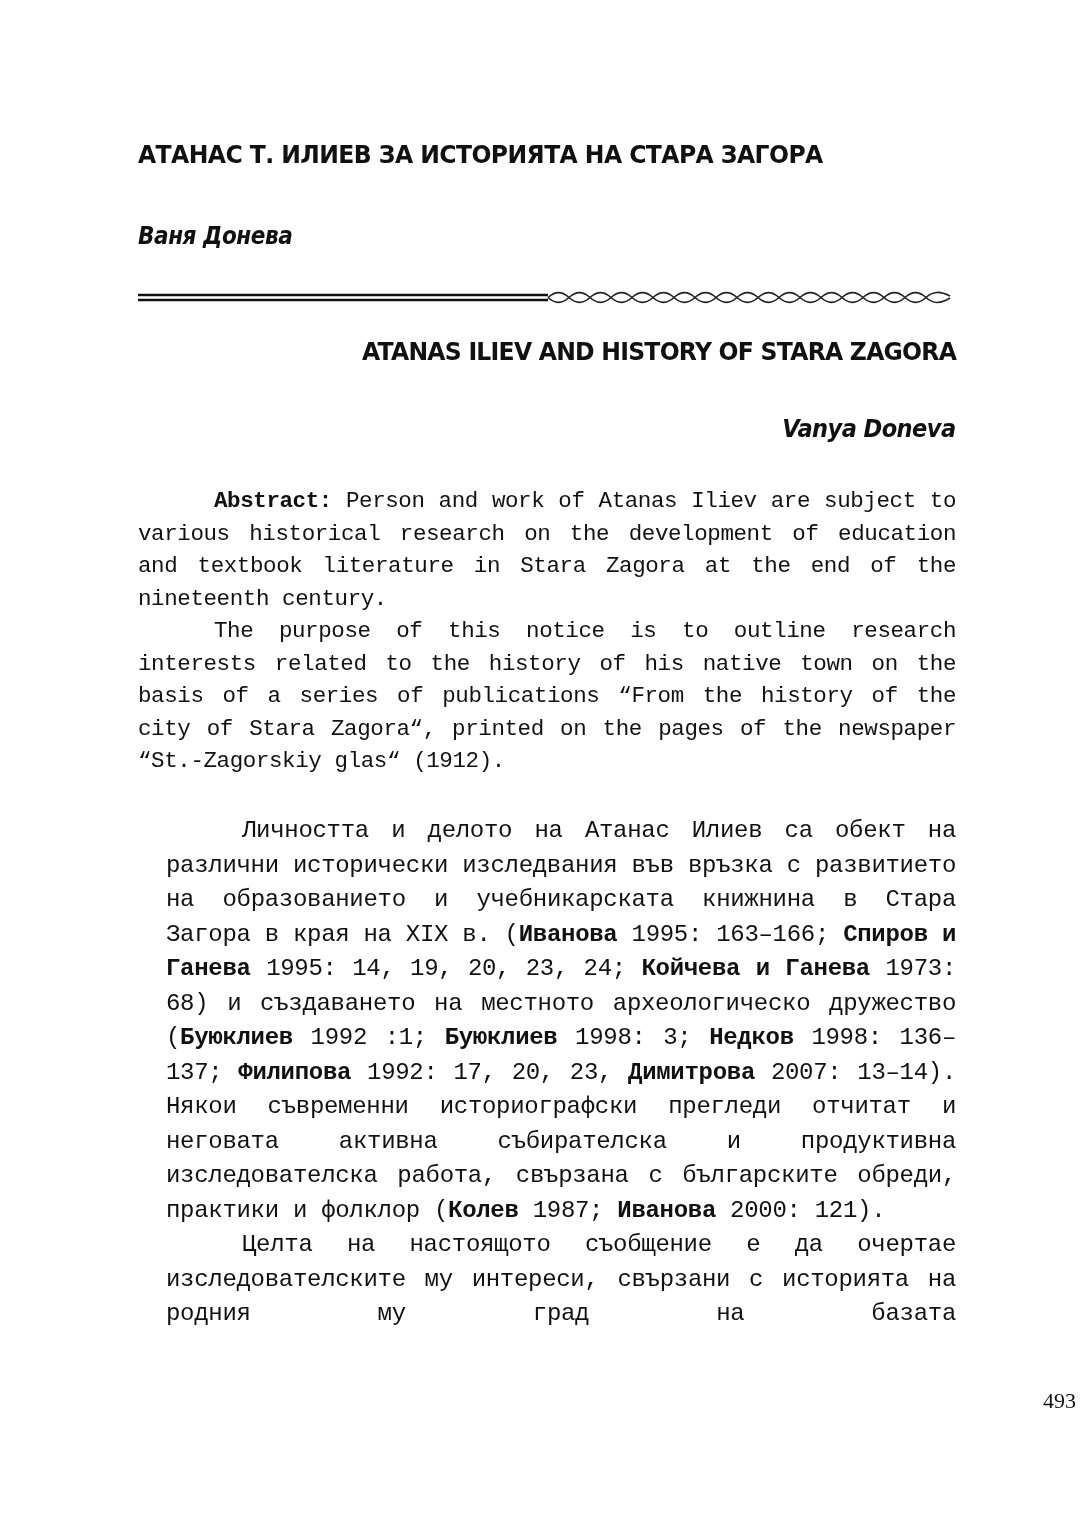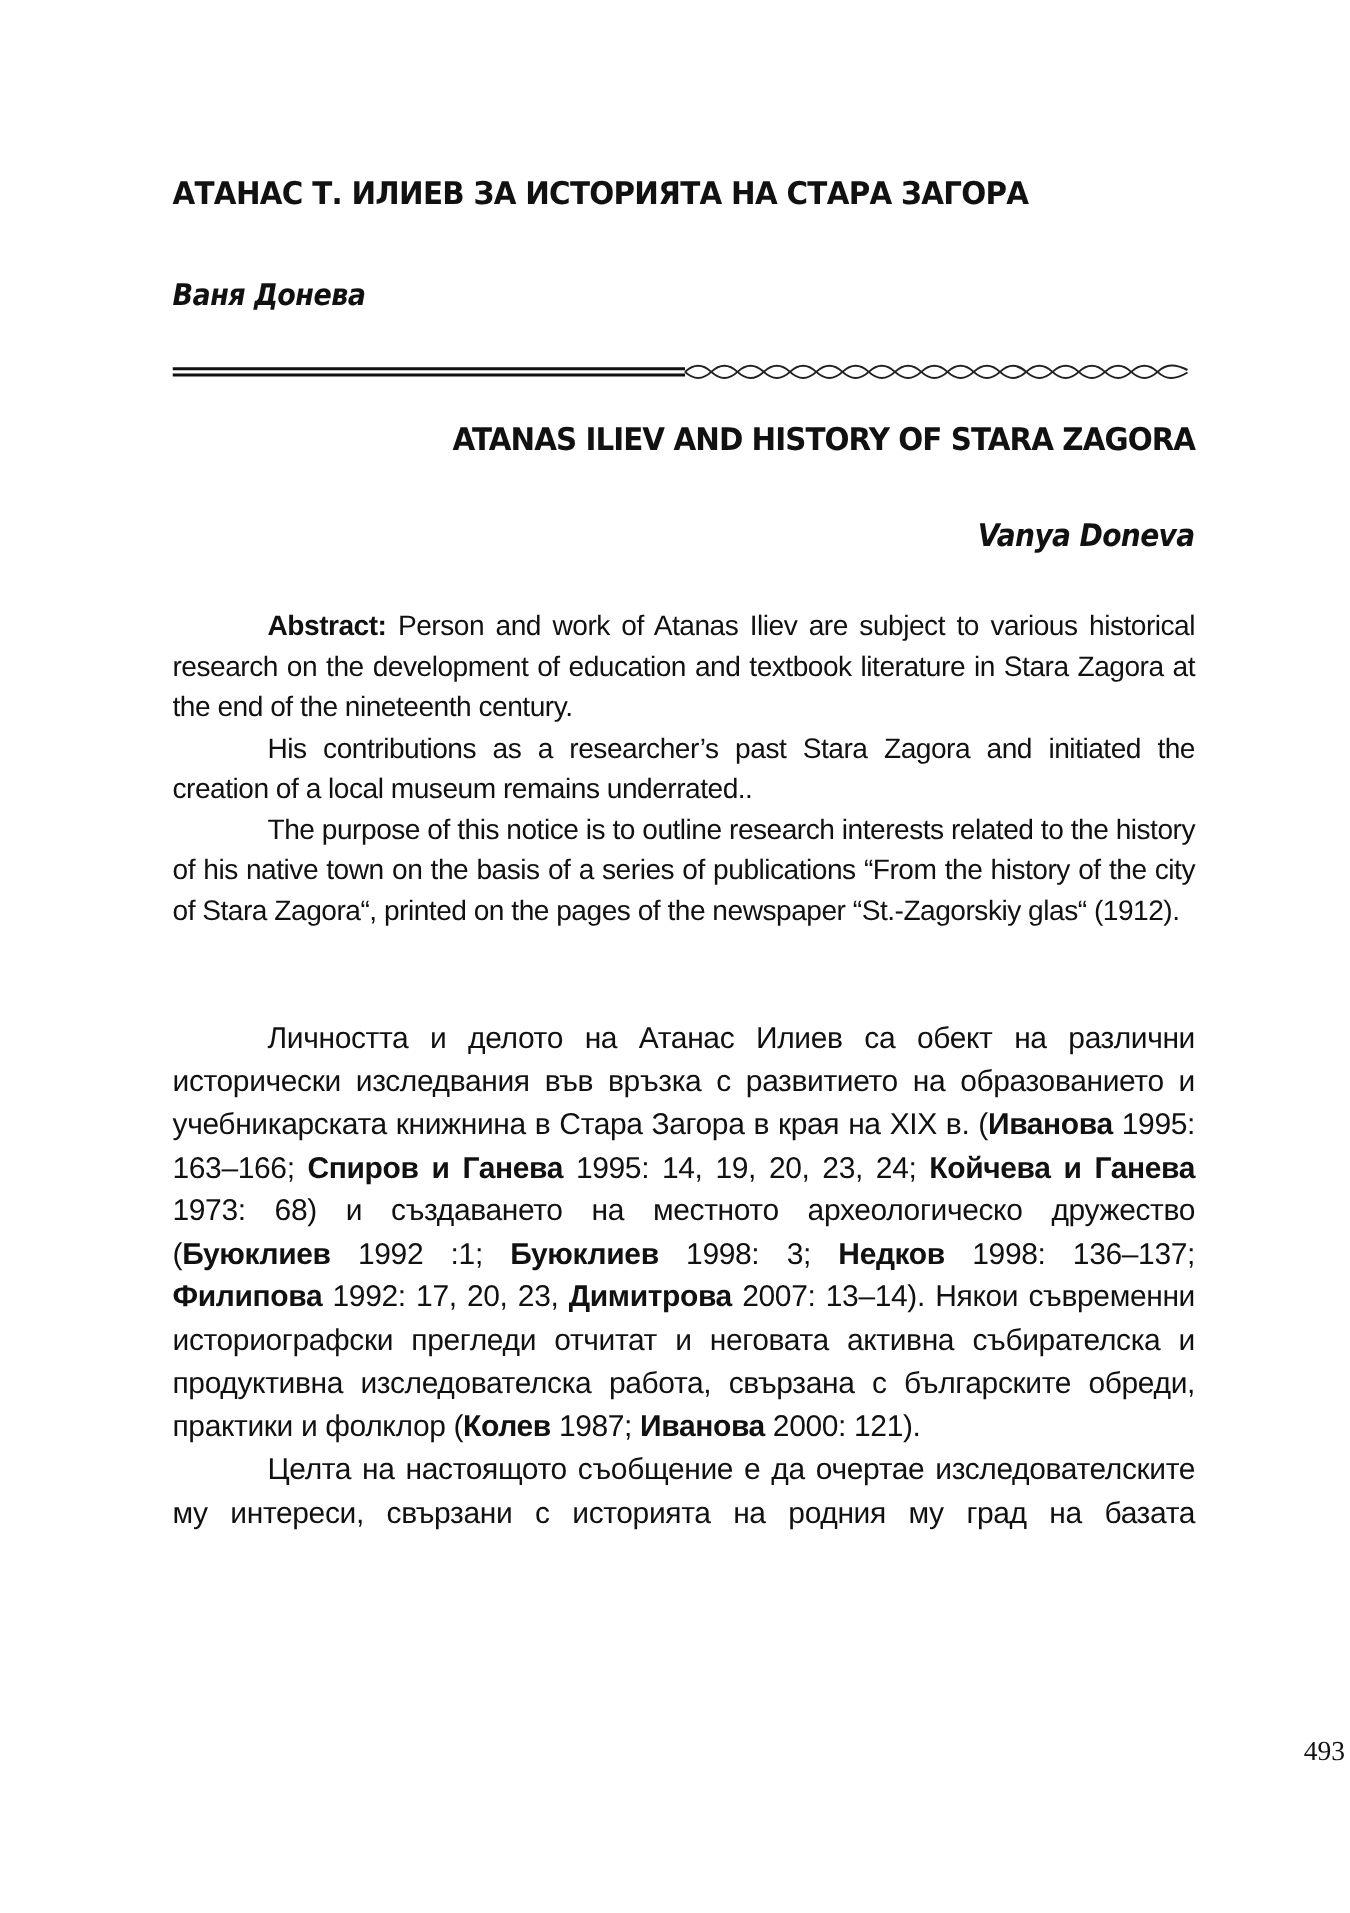--- a/index.html
+++ b/index.html
@@ -29,27 +29,27 @@
     }
     .author-en {
       position: absolute; right: 140px; top: 414px;
       font-family: "DejaVu Sans", sans-serif; font-weight: bold; font-style: italic;
       font-size: 25px; letter-spacing: -0.6px; white-space: nowrap;
       transform: scaleX(0.9); transform-origin: right top;
     }
 
     .body-text {
       position: absolute; left: 122px; width: 818px;
-      font-family: Liberation Sans, sans-serif; text-align: justify;
+      font-family: Liberation Mono, monospace; text-align: justify;
     }
     .abstract { top: 485px; font-size: 22.5px; line-height: 32.5px; }
     .main { top: 814px; font-size: 24px; line-height: 34.5px; }
     .body-text p { margin: 0; text-indent: 76px; }
     .abstract p { letter-spacing: -0.4px; }
-    .main p { letter-spacing: -0.3px; }
+    .main p { letter-spacing: -0.3px; margin-left: 28px; }
     b { font-weight: bold; }
 
     .page-number {
       position: absolute; left: 0; width: 1060px; top: 1388px; text-align: right;
       font-family: "Liberation Serif", serif; font-size: 22px;
     }
   </style>
 </head>
 <body>
 
@@ -65,21 +65,20 @@
       <path d="M410 9.5 C417 3,424 3,431 9.5 S445 16,452 9.5 S466 3,473 9.5 S487 16,494 9.5 S508 3,515 9.5 S529 16,536 9.5 S550 3,557 9.5 S571 16,578 9.5 S592 3,599 9.5 S613 16,620 9.5 S634 3,641 9.5 S655 16,662 9.5 S676 3,683 9.5 S697 16,704 9.5 S718 3,725 9.5 S739 16,746 9.5 S760 3,767 9.5 S781 16,788 9.5 S802 3,812 8"></path>
       <path d="M410 9.5 C417 16,424 16,431 9.5 S445 3,452 9.5 S466 16,473 9.5 S487 3,494 9.5 S508 16,515 9.5 S529 3,536 9.5 S550 16,557 9.5 S571 3,578 9.5 S592 16,599 9.5 S613 3,620 9.5 S634 16,641 9.5 S655 3,662 9.5 S676 16,683 9.5 S697 3,704 9.5 S718 16,725 9.5 S739 3,746 9.5 S760 16,767 9.5 S781 3,788 9.5 S802 16,812 10"></path>
     </g>
   </svg>
 
   <div class="title-en">ATANAS ILIEV AND HISTORY OF STARA ZAGORA</div>
   <div class="author-en">Vanya Doneva</div>
 
   <div class="body-text abstract">
     <p><b>Abstract:</b><span> Person and work of Atanas Iliev are subject to various historical research on the development of education and textbook literature in Stara Zagora at the end of the nineteenth century.</span></p>
-    <p>His contributions as a researcher’s past Stara Zagora and initiated the creation of a local museum remains underrated..</p>
     <p>The purpose of this notice is to outline research interests related to the history of his native town on the basis of a series of publications “From the history of the city of Stara Zagora“, printed on the pages of the newspaper “St.-Zagorskiy glas“ (1912).</p>
   </div>
 
   <div class="body-text main">
     <p><span>Личността и делото на Атанас Илиев са обект на различни исторически изследвания във връзка с развитието на образованието и учебникарската книжнина в Стара Загора в края на XIX в. (</span><b>Иванова</b><span> 1995: 163–166; </span><b>Спиров и Ганева</b><span> 1995: 14, 19, 20, 23, 24; </span><b>Койчева и Ганева</b><span> 1973: 68) и създаването на местното археологическо дружество (</span><b>Буюклиев</b><span> 1992 :1; </span><b>Буюклиев</b><span> 1998: 3; </span><b>Недков</b><span> 1998: 136–137; </span><b>Филипова</b><span> 1992: 17, 20, 23, </span><b>Димитрова</b><span> 2007: 13–14). Някои съвременни историографски прегледи отчитат и неговата активна събирателска и продуктивна изследователска работа, свързана с българските обреди, практики и фолклор (</span><b>Колев</b><span> 1987; </span><b>Иванова</b><span> 2000: 121).</span></p>
     <p style="text-align-last: justify;">Целта на настоящото съобщение е да очертае изследователските му интереси, свързани с историята на родния му град на базата</p>
   </div>
 
   <div class="page-number">493</div>
 </div>

